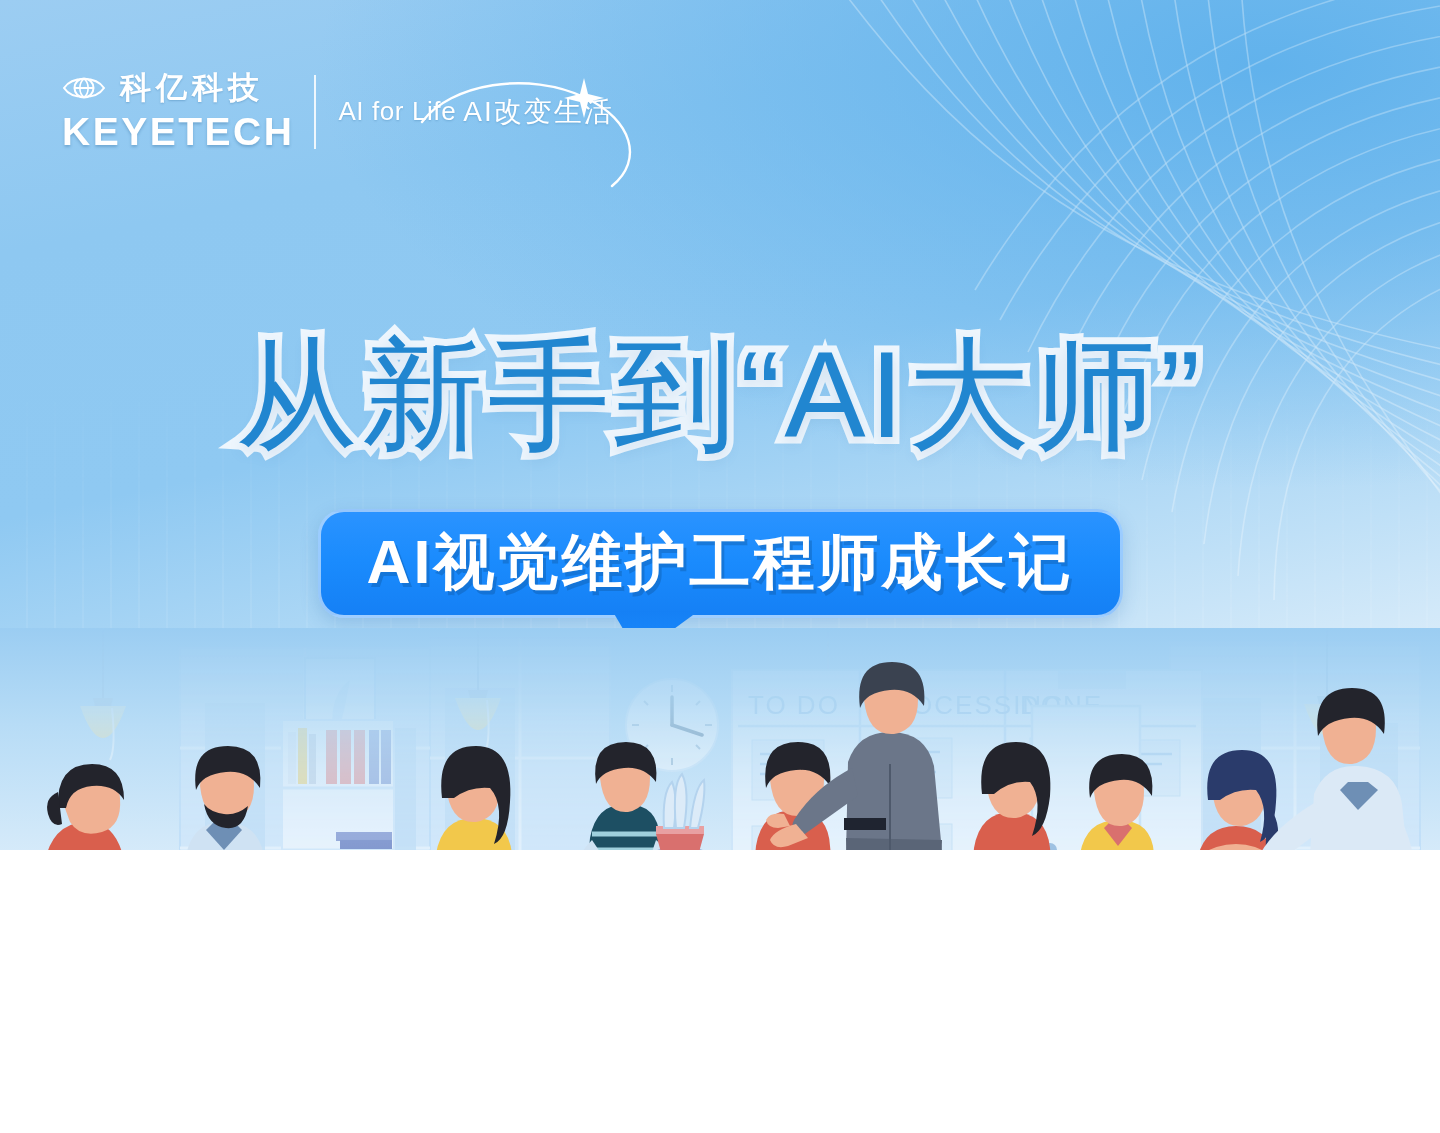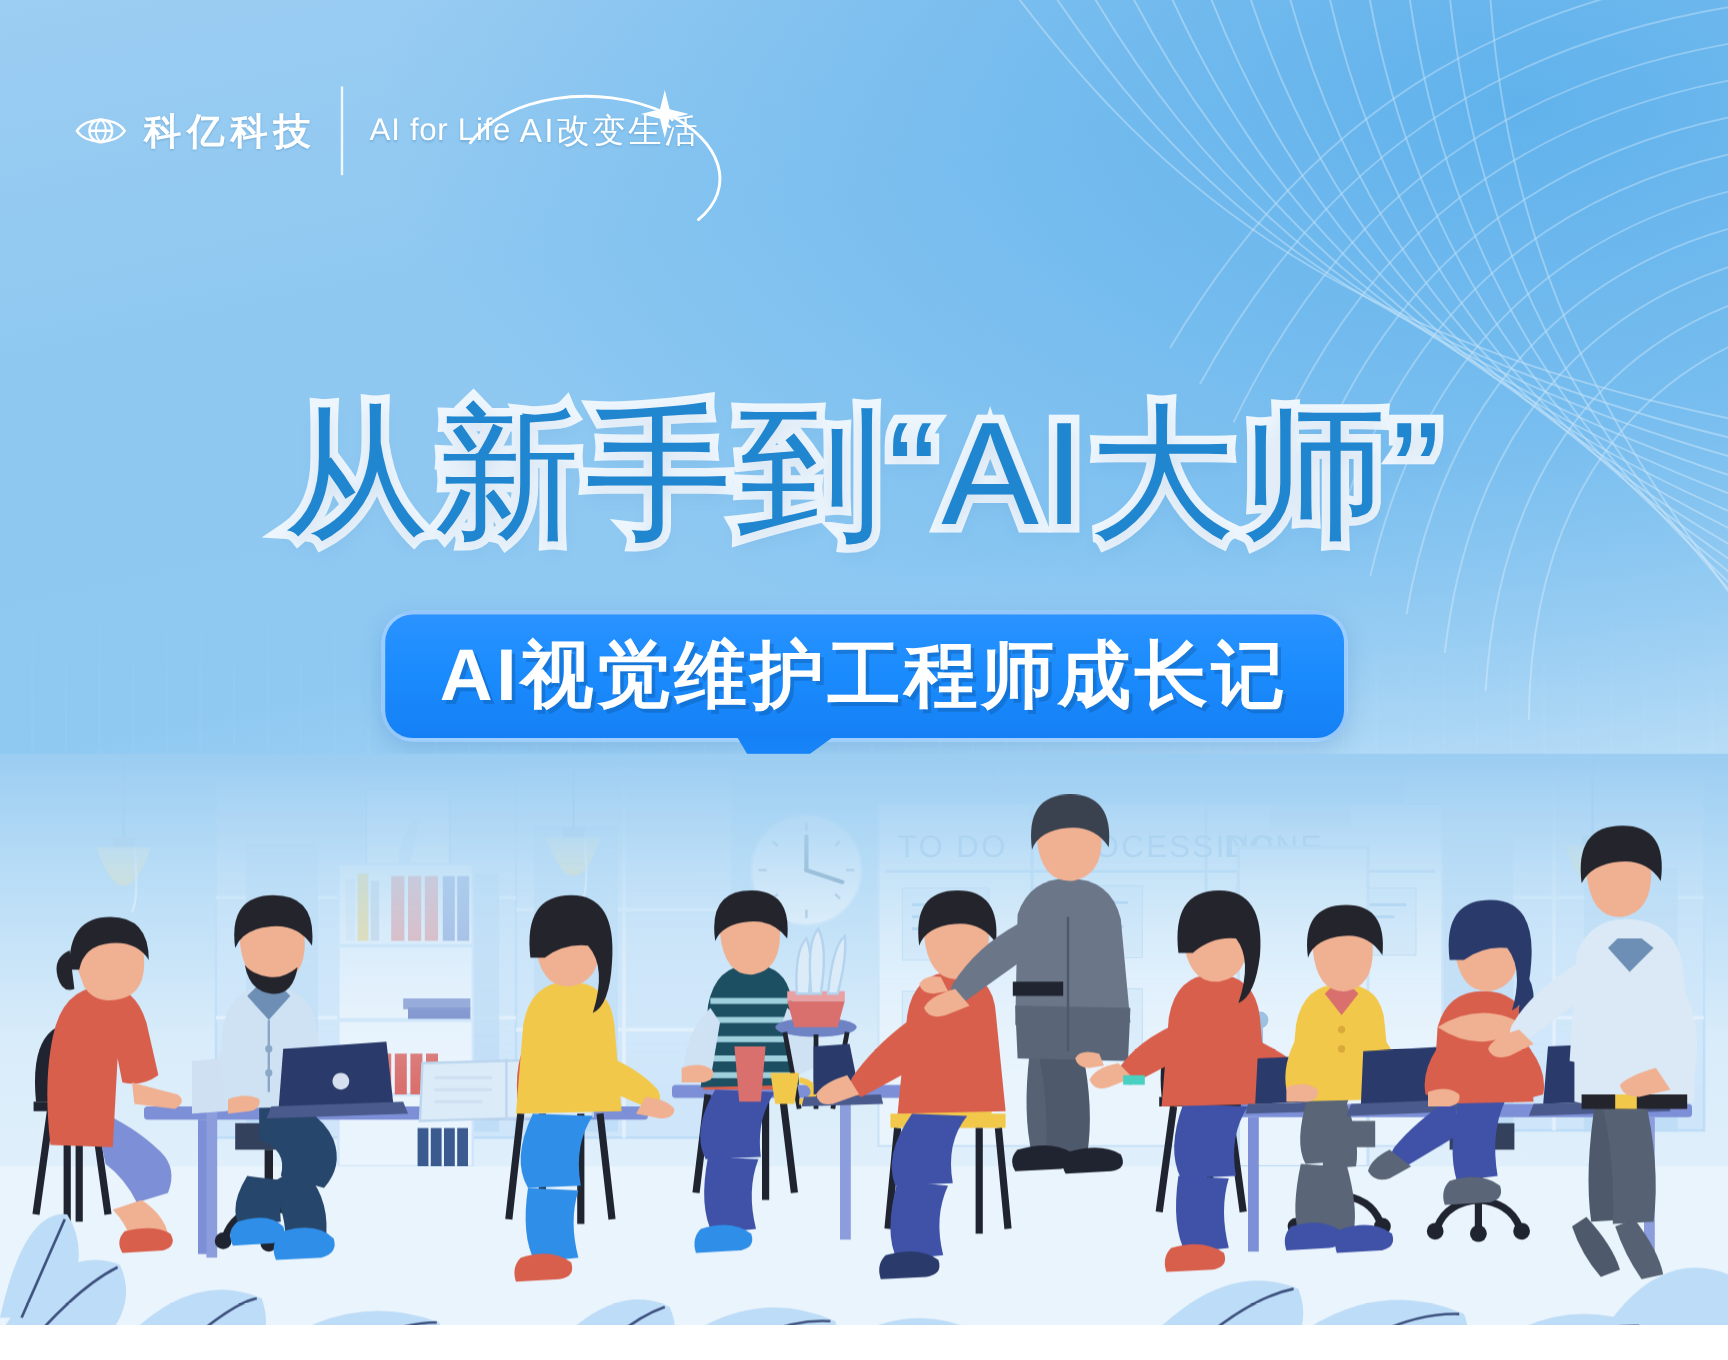--- a/index.html
+++ b/index.html
@@ -1,20 +1,20 @@
 <!DOCTYPE html>
 <html><head>
 <meta charset="utf-8">
 <style>
   html,body{margin:0;padding:0;background:#fff;}
   body{font-family:"Liberation Sans","DejaVu Sans",sans-serif;}
 
   #poster{
     position:relative;
-    width:1440px;height:1104px;
+    width:1440px;height:850px;
     overflow:hidden;
     background:
       radial-gradient(120% 90% at 88% 8%, #61b2ec 0%, rgba(97,178,236,0) 55%),
       linear-gradient(168deg,#9ccdf2 0%, #8ec8f1 22%, #8fc9f2 45%, #bfe0f7 70%, #e4f1fb 88%, #eef6fc 100%);
   }
 
   
   .mesh{position:absolute;top:-40px;right:-60px;width:700px;height:640px;opacity:.55;pointer-events:none;}
   .mesh svg{width:100%;height:100%;display:block;}
 
@@ -137,20 +137,21 @@
       <div class="logo-row1">
         <svg class="eye-mark" viewBox="0 0 44 30" aria-hidden="true">
           <path d="M2 15 C 10 3, 34 3, 42 15 C 34 27, 10 27, 2 15 Z" fill="none" stroke="#fff" stroke-width="2"></path>
           <circle cx="22" cy="15" r="9.5" fill="none" stroke="#fff" stroke-width="2"></circle>
           <path d="M12.5 15 H 31.5" stroke="#fff" stroke-width="2" fill="none"></path>
           <path d="M22 5.8 C 16.5 9.5, 16.5 20.5, 22 24.2" stroke="#fff" stroke-width="1.6" fill="none"></path>
           <path d="M22 5.8 C 27.5 9.5, 27.5 20.5, 22 24.2" stroke="#fff" stroke-width="1.6" fill="none"></path>
         </svg>
         <div class="logo-cn">科亿科技</div>
       </div>
+      <div class="logo-en">KEYETECH</div>
     </div>
 
     <div class="logo-divider"></div>
 
     <div class="logo-right">
       <svg class="swoosh" viewBox="0 0 250 118" aria-hidden="true">
         <path d="M6 46 C 34 8, 112 -6, 170 22 C 216 44, 228 84, 196 110" fill="none" stroke="#ffffff" stroke-width="2.4" stroke-linecap="round"></path>
         <g>
           <path d="M168 2 L172 18 L188 22 L172 26 L168 42 L164 26 L148 22 L164 18 Z" fill="#ffffff"></path>
         </g>

